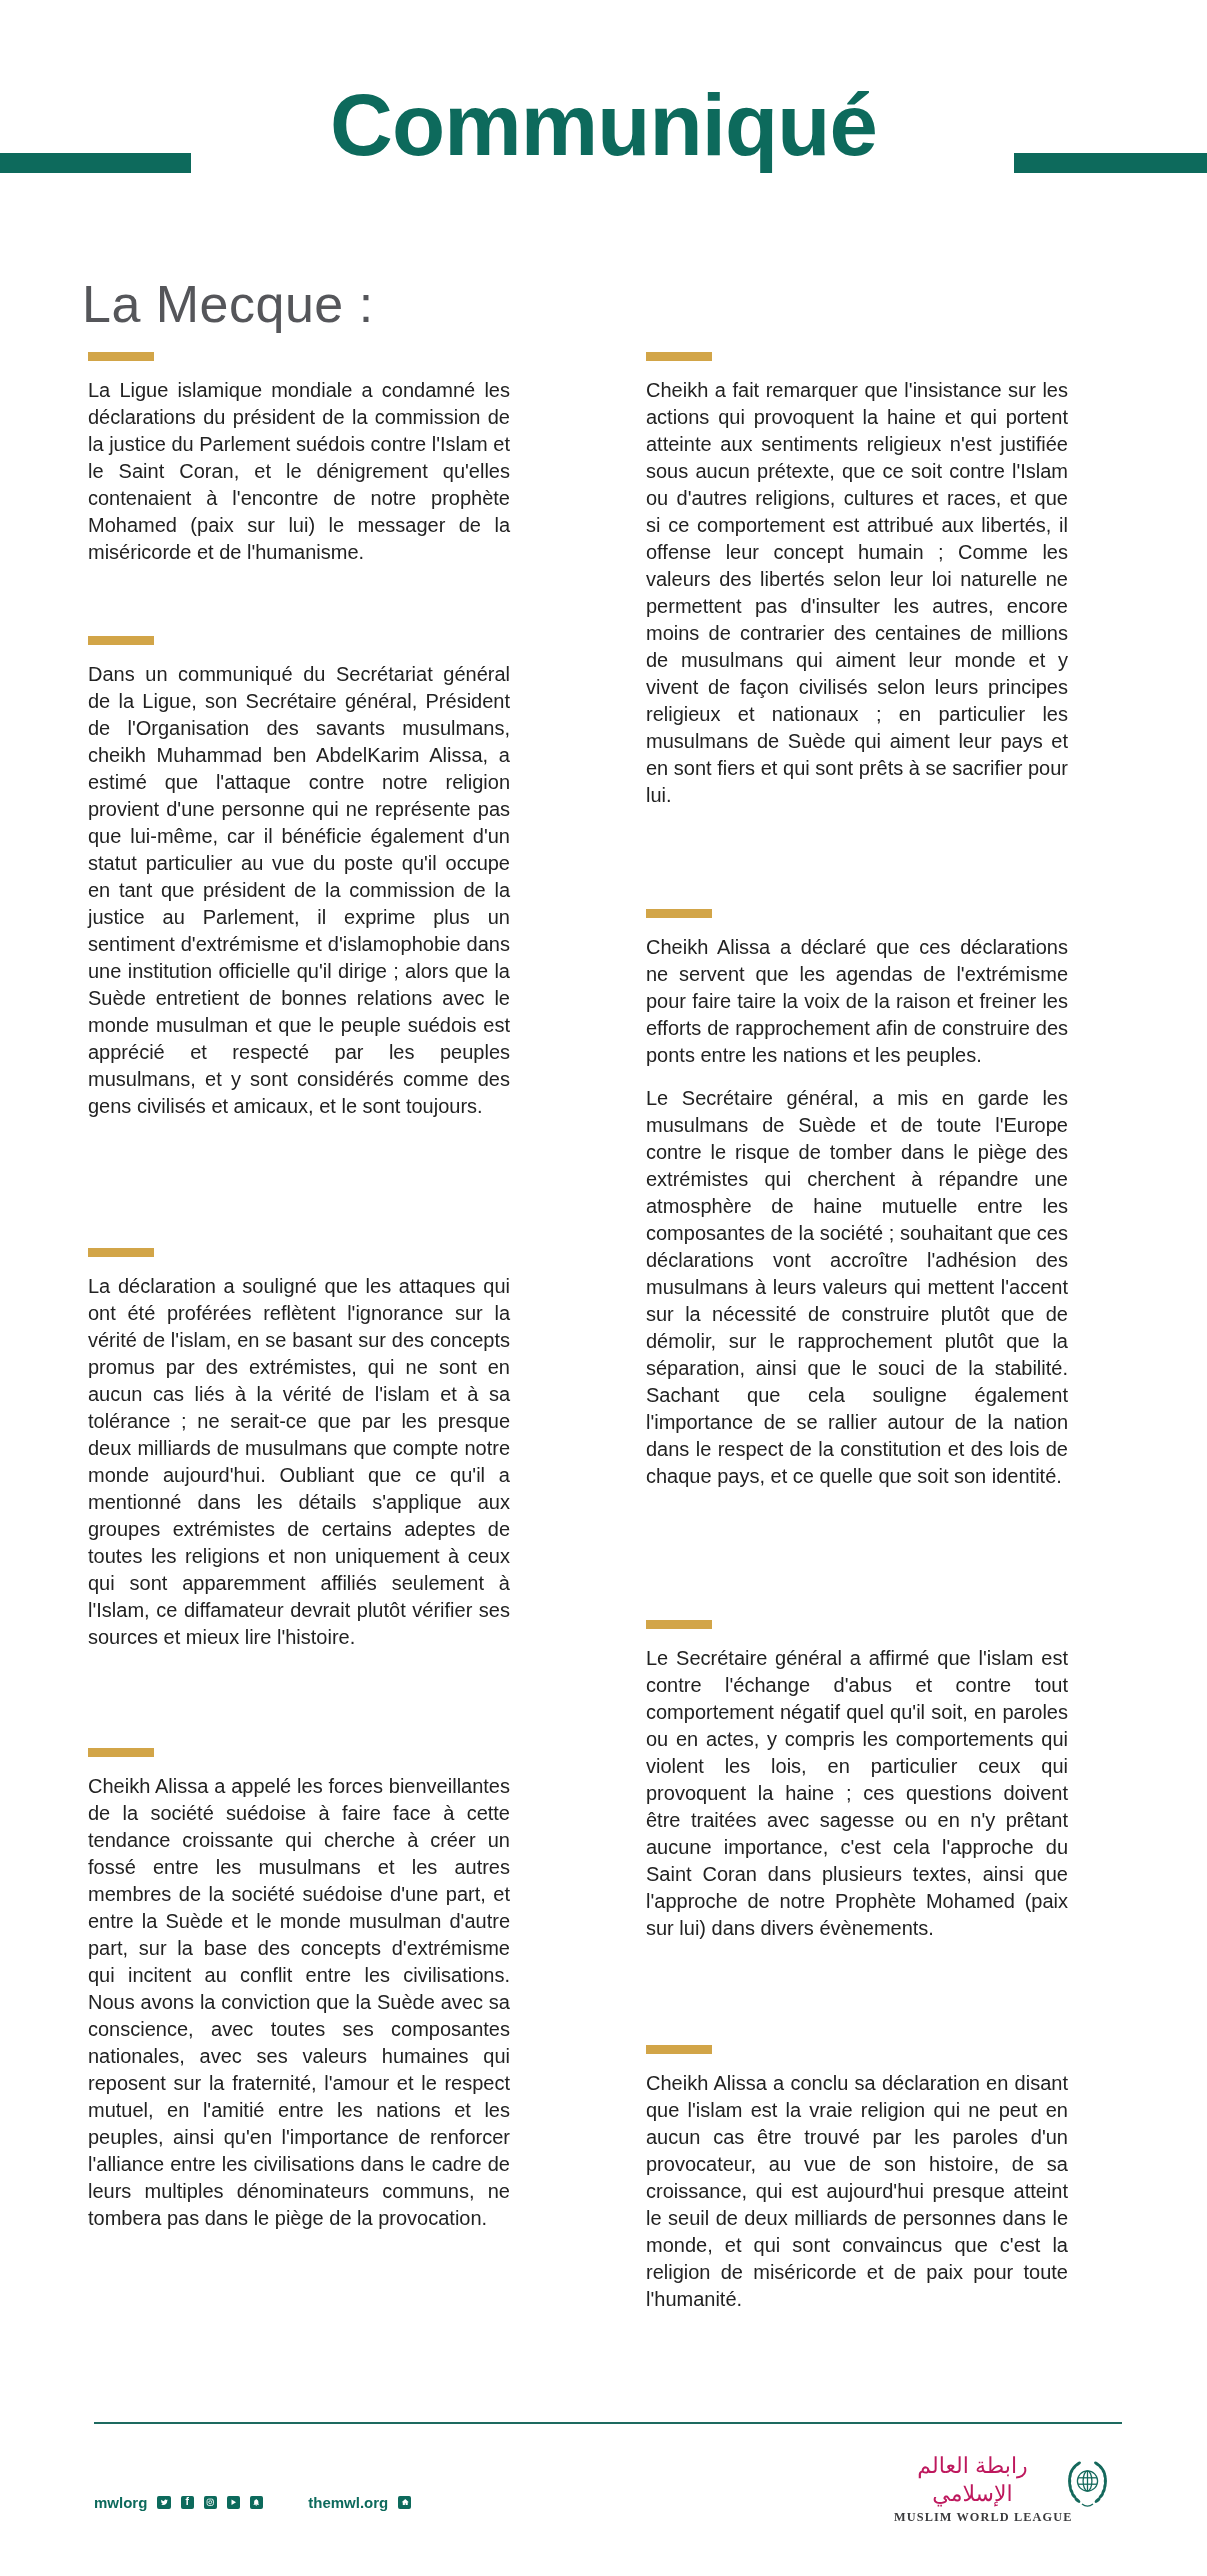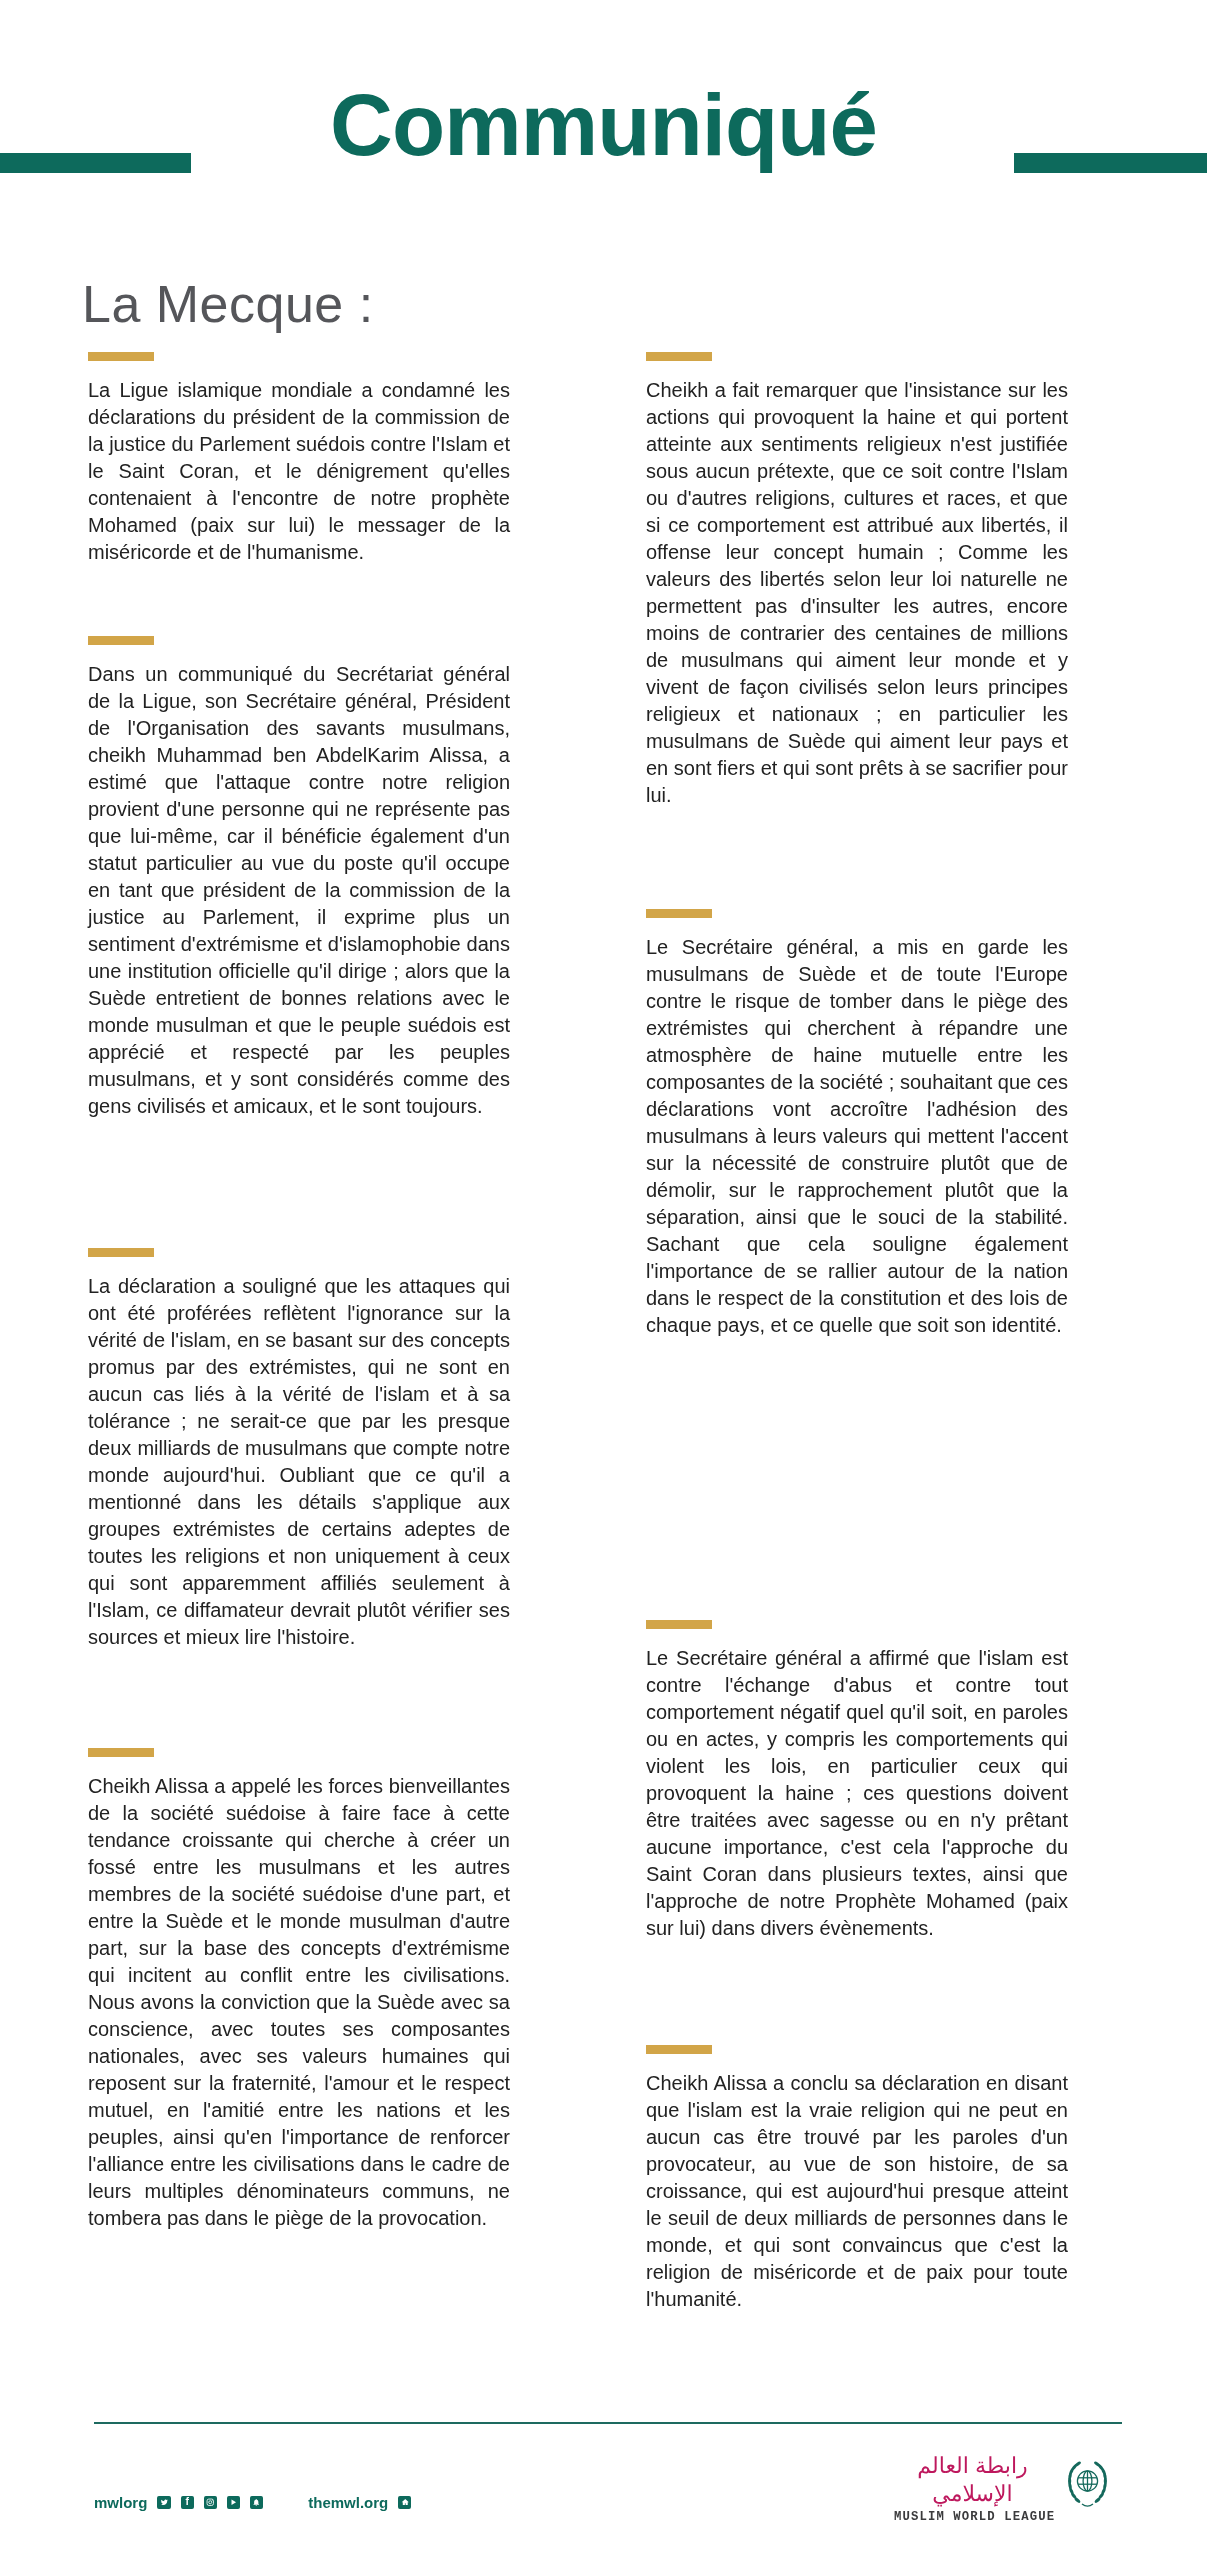--- a/index.html
+++ b/index.html
@@ -28,21 +28,21 @@
   .footer-left{position:absolute;left:94px;top:2494px;display:flex;align-items:center;gap:10px;}
   .site{font-size:15px;font-weight:700;color:#0d6a5c;}
   .site.second{margin-left:35px;}
   .sq{display:inline-flex;width:13.2px;height:13.2px;background:#0d6a5c;border-radius:1.9px;
       align-items:center;justify-content:center;color:#ffffff;flex:0 0 auto;}
   .sq svg{display:block;}
   .sq .fglyph{font-size:10.4px;font-weight:700;line-height:1;color:#fff;}
   .logo{position:absolute;left:894px;top:2452px;display:flex;align-items:center;gap:9.4px;}
   .logo-text{width:157px;text-align:center;}
   .logo-ar{font-family:Liberation Sans, sans-serif;font-size:22px;line-height:1.25;color:#be185d;direction:rtl;}
-  .logo-en{margin-top:2.8px;font-family:Liberation Mono, monospace;font-size:12.3px;font-weight:700;
+  .logo-en{margin-top:2.8px;font-family:Liberation Serif, serif;font-size:12.3px;font-weight:700;
            letter-spacing:1.1px;color:#3b3b3d;white-space:nowrap;}
 </style>
 </head>
 <body>
 
 <div class="page">
 
   <div class="hbar left"></div>
   <div class="hbar right"></div>
   <div class="title">Communiqué</div>
@@ -67,20 +67,21 @@
     </div>
   </div>
 
   <div class="col colR">
     <div class="block" style="top:0">
       <div class="gold-bar"></div>
       <p>Cheikh a fait remarquer que l'insistance sur les actions qui provoquent la haine et qui portent atteinte aux sentiments religieux n'est justifiée sous aucun prétexte, que ce soit contre l'Islam ou d'autres religions, cultures et races, et que si ce comportement est attribué aux libertés, il offense leur concept humain ; Comme les valeurs des libertés selon leur loi naturelle ne permettent pas d'insulter les autres, encore moins de contrarier des centaines de millions de musulmans qui aiment leur monde et y vivent de façon civilisés selon leurs principes religieux et nationaux ; en particulier les musulmans de Suède qui aiment leur pays et en sont fiers et qui sont prêts à se sacrifier pour lui.</p>
     </div>
     <div class="block" style="top:557px">
       <div class="gold-bar"></div>
+      <p>Cheikh Alissa a déclaré que ces déclarations ne servent que les agendas de l'extrémisme pour faire taire la voix de la raison et freiner les efforts de rapprochement afin de construire des ponts entre les nations et les peuples.</p>
       <p>Le Secrétaire général, a mis en garde les musulmans de Suède et de toute l'Europe contre le risque de tomber dans le piège des extrémistes qui cherchent à répandre une atmosphère de haine mutuelle entre les composantes de la société ; souhaitant que ces déclarations vont accroître l'adhésion des musulmans à leurs valeurs qui mettent l'accent sur la nécessité de construire plutôt que de démolir, sur le rapprochement plutôt que la séparation, ainsi que le souci de la stabilité. Sachant que cela souligne également l'importance de se rallier autour de la nation dans le respect de la constitution et des lois de chaque pays, et ce quelle que soit son identité.</p>
     </div>
     <div class="block" style="top:1268px">
       <div class="gold-bar"></div>
       <p>Le Secrétaire général a affirmé que l'islam est contre l'échange d'abus et contre tout comportement négatif quel qu'il soit, en paroles ou en actes, y compris les comportements qui violent les lois, en particulier ceux qui provoquent la haine ; ces questions doivent être traitées avec sagesse ou en n'y prêtant aucune importance, c'est cela l'approche du Saint Coran dans plusieurs textes, ainsi que l'approche de notre Prophète Mohamed (paix sur lui) dans divers évènements.</p>
     </div>
     <div class="block" style="top:1693px">
       <div class="gold-bar"></div>
       <p>Cheikh Alissa a conclu sa déclaration en disant que l'islam est la vraie religion qui ne peut en aucun cas être trouvé par les paroles d'un provocateur, au vue de son histoire, de sa croissance, qui est aujourd'hui presque atteint le seuil de deux milliards de personnes dans le monde, et qui sont convaincus que c'est la religion de miséricorde et de paix pour toute l'humanité.</p>
     </div>

